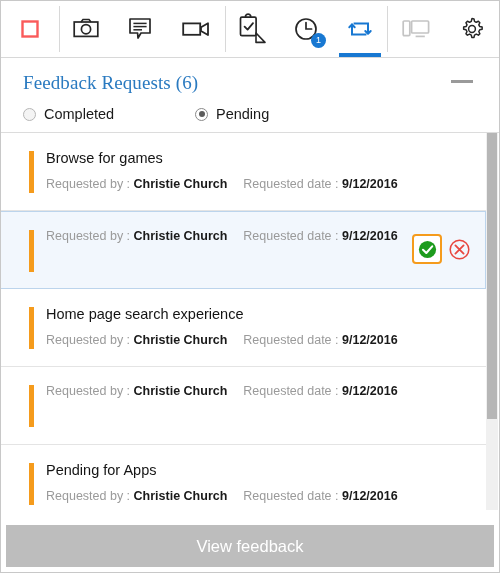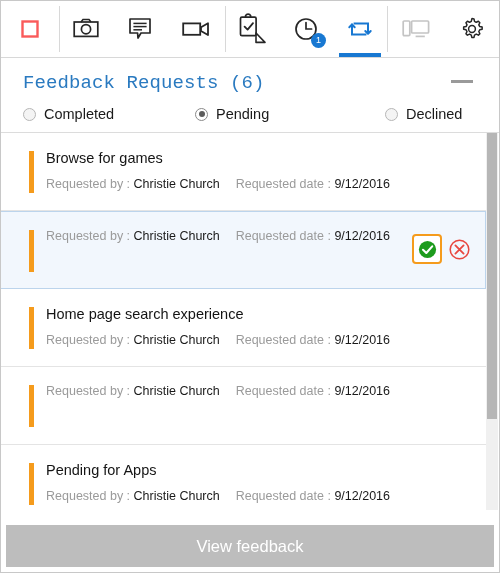--- a/index.html
+++ b/index.html
@@ -80,21 +80,21 @@
   }
 
   
   .panel-head {
     padding: 14px 20px 0 22px;
     position: relative;
   }
   .panel-title {
     color: #2a7ac0;
     font-size: 19px;
-    font-family: Liberation Mono, monospace;
+    font-family: Liberation Serif, serif;
     font-weight: normal;
     letter-spacing: 0.1px;
   }
   .collapse-btn {
     position: absolute;
     right: 26px;
     top: 22px;
     width: 22px;
     height: 3px;
     background: #9a9a9a;
@@ -187,21 +187,21 @@
     margin-bottom: 8px;
   }
   .req-meta {
     font-size: 12.5px;
     color: #9a9a9a;
     line-height: 16px;
     white-space: nowrap;
   }
   .req-meta .val {
     color: #1a1a1a;
-    font-weight: normal;
+    font-weight: bold;
   }
   .req-meta .gap { display: inline-block; width: 9px; }
 
   .row-actions {
     position: absolute;
     right: 12px;
     top: 22px;
     display: flex;
     align-items: center;
   }
@@ -360,24 +360,20 @@
   </div>
 
   <div class="radio-row">
     <div class="radio-item">
       <span class="r-mark"></span>
       <span>Completed</span>
     </div>
     <div class="radio-item selected">
       <span class="r-mark"></span>
       <span>Pending</span>
-    </div>
-    <div class="radio-item">
-      <span class="r-mark"></span>
-      <span>Declined</span>
     </div>
   </div>
 
   <div class="list-wrap">
     <div class="list">
 
       <div class="req-row">
         <div class="req-bar"></div>
         <div class="req-body">
           <div class="req-title">Browse for games</div>

